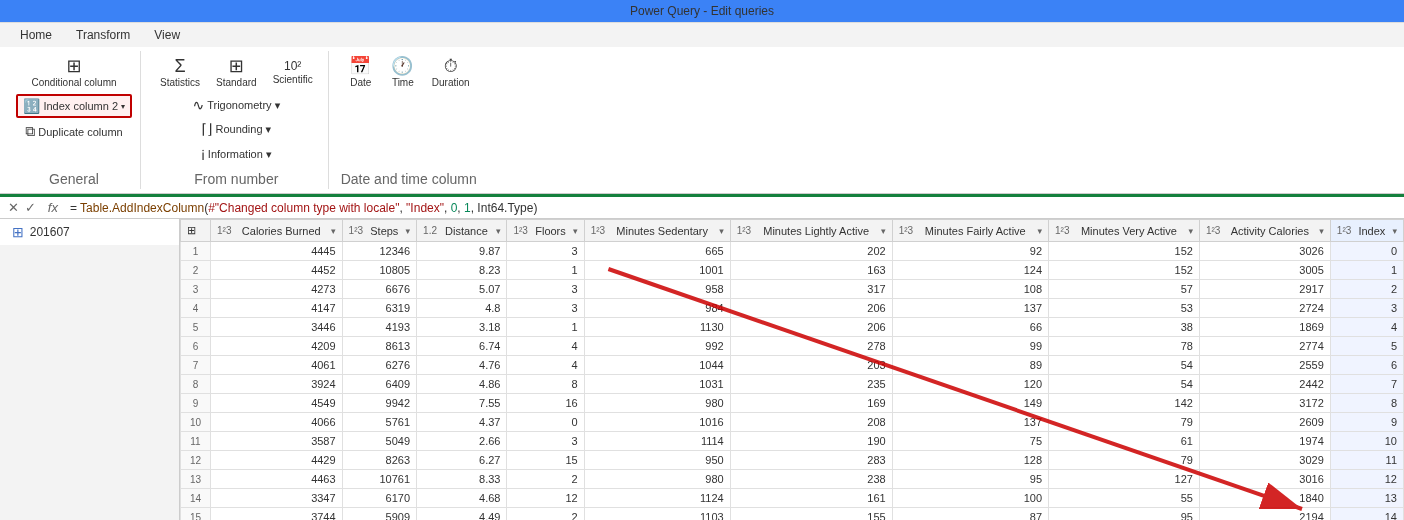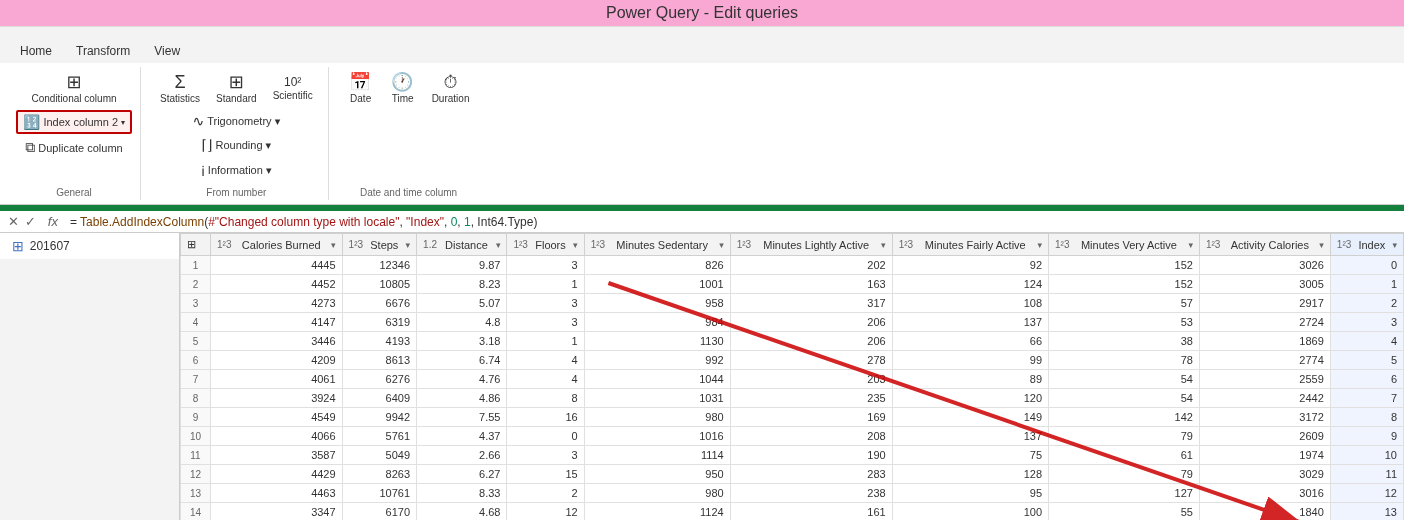--- a/index.html
+++ b/index.html
@@ -1,32 +1,31 @@
 <!DOCTYPE html>
 <html><head>
   <meta charset="utf-8">
   <style>
     * { box-sizing: border-box; margin: 0; padding: 0; }
     body { font-family: 'Segoe UI', Arial, sans-serif; font-size: 12px; background: #f3f3f3; overflow: hidden; }
 
     
     .title-bar {
-      background: #f9a8d4;
+      background: #3b82f6;
       text-align: center;
       padding: 4px;
-      font-size: 16px;
+      font-size: 12px;
       color: #333;
       border-bottom: 1px solid #ddd;
     }
 
     
     .ribbon {
       background: #f3f3f3;
-      border-bottom: 6px solid #15803d;
-      margin-top: 12px;
+      border-bottom: 3px solid #15803d;
     }
 
     .ribbon-tabs {
       display: flex;
       padding: 0 8px;
       background: #f3f3f3;
     }
 
     .ribbon-tab {
       padding: 5px 12px;
@@ -73,21 +72,21 @@
       flex-direction: column;
       align-items: center;
       padding: 2px 8px;
       border-right: 1px solid #ddd;
       gap: 2px;
     }
 
     .ribbon-group:last-child { border-right: none; }
 
     .ribbon-group-label {
-      font-size: 10px;
+      font-size: 14px;
       color: #666;
       margin-top: auto;
       padding-top: 2px;
     }
 
     .ribbon-buttons-row {
       display: flex;
       gap: 2px;
       align-items: center;
     }
@@ -474,21 +473,21 @@
           </th>
         </tr>
       </thead>
       <tbody id="grid-body">
       <tr>
             <td class="row-num">1</td>
             <td>4445</td>
             <td>12346</td>
             <td>9.87</td>
             <td>3</td>
-            <td>826</td>
+            <td>665</td>
             <td>202</td>
             <td>92</td>
             <td>152</td>
             <td>3026</td>
             <td style="background: rgb(240, 244, 255);">0</td>
           </tr>
           <tr>
             <td class="row-num">2</td>
             <td>4452</td>
             <td>10805</td>

